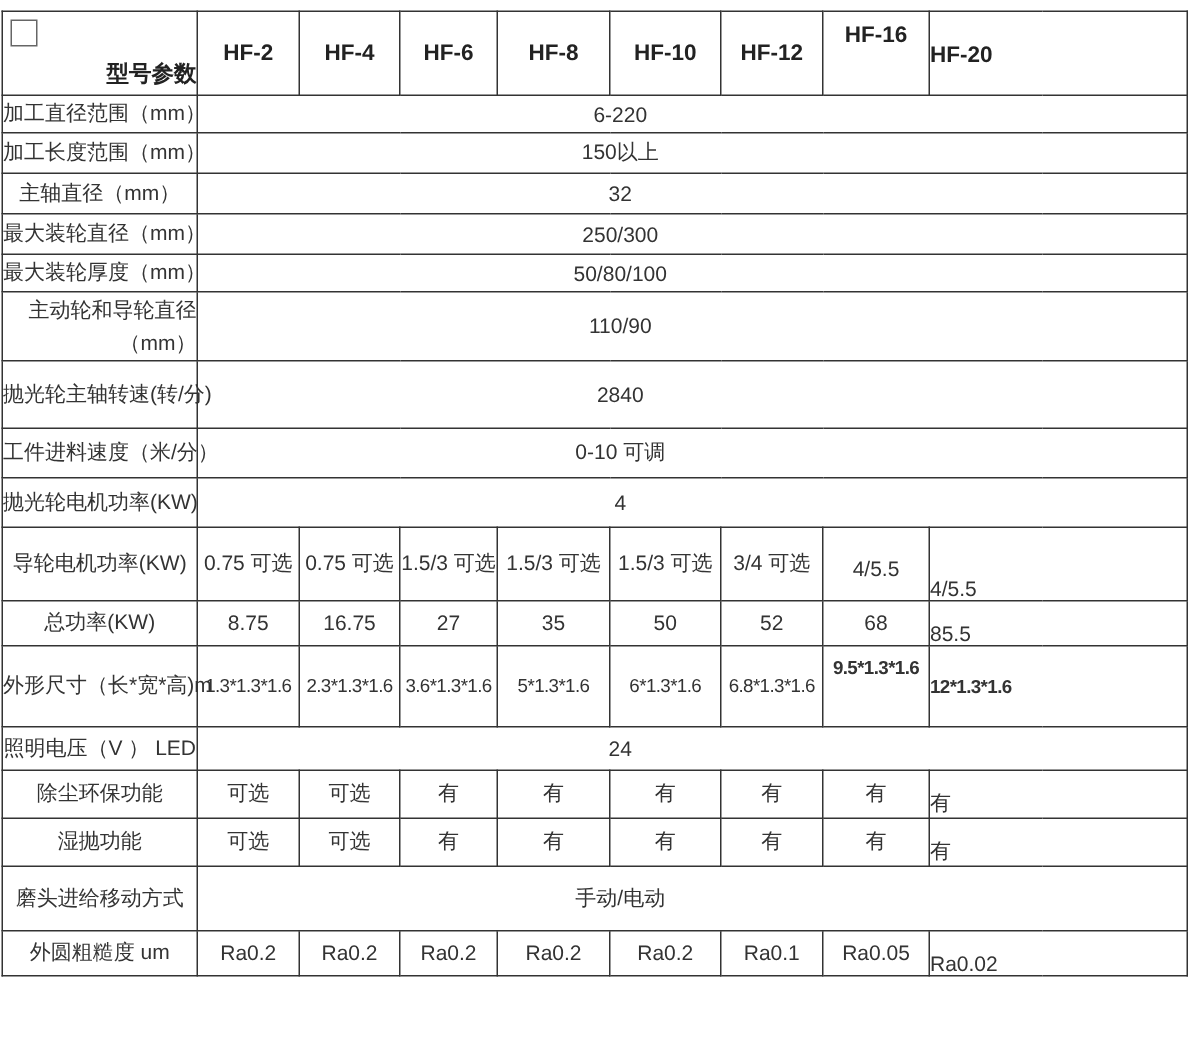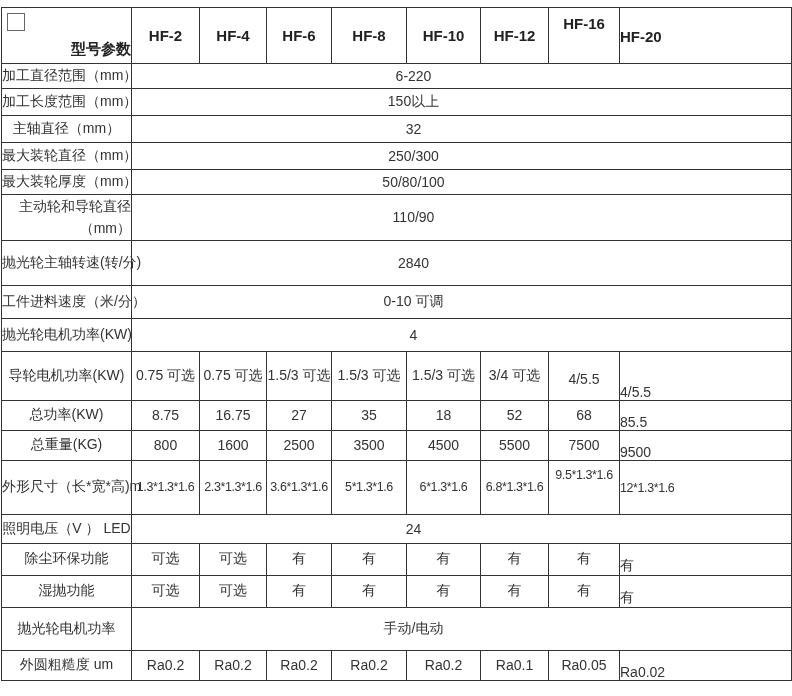--- a/index.html
+++ b/index.html
@@ -53,21 +53,21 @@
   }
   .ph-box {
     position: absolute;
     top: 5px;
     left: 5px;
     width: 16px;
     height: 16px;
     border: 1px solid #666666;
     background: #ffffff;
   }
-  td.vtop { vertical-align: top; padding-top: 7px; }
+  td.vtop { vertical-align: top; padding-top: 7px; font-weight: bold; }
   td.vtop-sm { vertical-align: top; padding-top: 19px; }
   td.c20 { text-align: left; }
   .inner20 {
     display: inline-block;
     width: 75px;
     text-align: left;
     margin-top: 13px;
   }
   .inner-span {
     display: inline-block;
@@ -176,37 +176,26 @@
     <td class="vtop-sm">4/5.5</td>
     <td class="vtop-sm c20" colspan="2"><div class="inner20">4/5.5</div></td>
   </tr>
 
   <tr class="rh26">
     <td>总功率(KW)</td>
     <td>8.75</td>
     <td>16.75</td>
     <td>27</td>
     <td>35</td>
-    <td>18</td>
+    <td>50</td>
     <td>52</td>
     <td>68</td>
     <td class="c20" colspan="2"><div class="inner20">85.5</div></td>
   </tr>
 
-  <tr class="rh24">
-    <td>总重量(KG)</td>
-    <td>800</td>
-    <td>1600</td>
-    <td>2500</td>
-    <td>3500</td>
-    <td>4500</td>
-    <td>5500</td>
-    <td>7500</td>
-    <td class="c20" colspan="2"><div class="inner20">9500</div></td>
-  </tr>
 
   <tr class="rh46 dims">
     <td>外形尺寸（长*宽*高)m</td>
     <td>1.3*1.3*1.6</td>
     <td>2.3*1.3*1.6</td>
     <td>3.6*1.3*1.6</td>
     <td>5*1.3*1.6</td>
     <td>6*1.3*1.6</td>
     <td>6.8*1.3*1.6</td>
     <td class="vtop">9.5*1.3*1.6</td>
@@ -236,21 +225,21 @@
     <td>可选</td>
     <td>有</td>
     <td>有</td>
     <td>有</td>
     <td>有</td>
     <td>有</td>
     <td class="c20" colspan="2"><div class="inner20">有</div></td>
   </tr>
 
   <tr class="rh42">
-    <td>抛光轮电机功率</td>
+    <td>磨头进给移动方式</td>
     <td class="span-cell" colspan="9"><div class="inner-span">手动/电动</div></td>
   </tr>
 
   <tr class="rh24">
     <td>外圆粗糙度 um</td>
     <td>Ra0.2</td>
     <td>Ra0.2</td>
     <td>Ra0.2</td>
     <td>Ra0.2</td>
     <td>Ra0.2</td>

